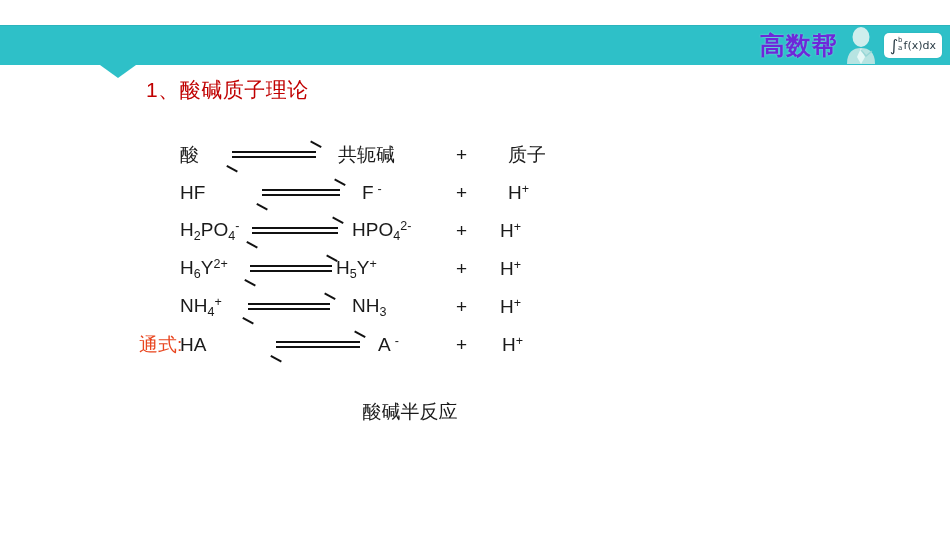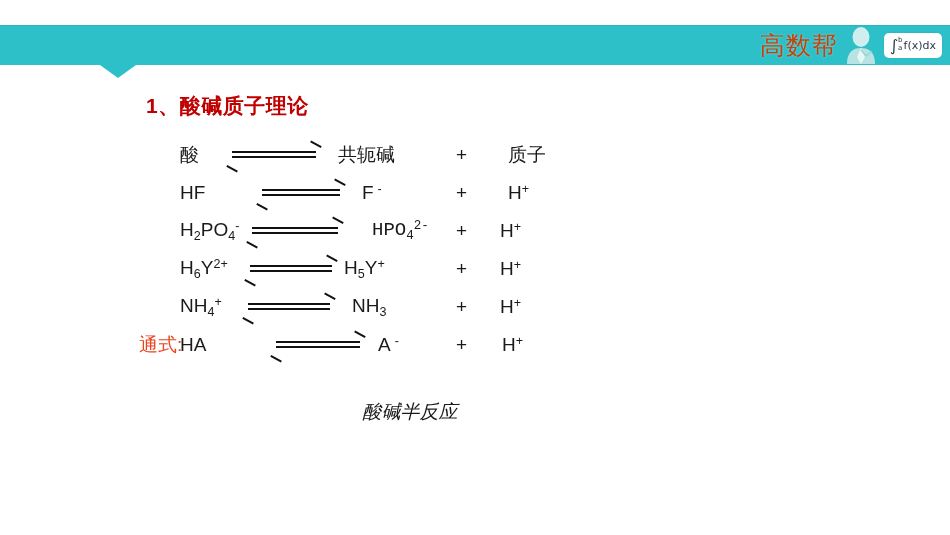--- a/index.html
+++ b/index.html
@@ -43,22 +43,22 @@
     right: 8px;
     top: 25px;
     height: 40px;
     display: flex;
     align-items: center;
     gap: 6px;
   }
   #logo-wordmark {
     font-family: "DejaVu Sans", "Liberation Sans", sans-serif;
     font-size: 25px;
-    font-weight: 400;
-    color: #c2410c;
+    font-weight: 700;
+    color: #6d28d9;
     letter-spacing: 1px;
     line-height: 1;
     text-shadow: 0 0 2px rgba(255,255,255,0.45);
     white-space: nowrap;
   }
   #logo-figure {
     position: relative;
     width: 34px;
     height: 38px;
     flex: 0 0 auto;
@@ -88,23 +88,23 @@
     vertical-align: -1px;
     line-height: 1.05;
     text-align: left;
     margin-right: 1px;
   }
 
   
   #page-title {
     position: absolute;
     left: 146px;
-    top: 92px;
+    top: 76px;
     font-size: 21px;
-    font-weight: 700;
+    font-weight: 400;
     color: #c00000;
     letter-spacing: 0.5px;
     white-space: nowrap;
   }
 
   
   #equations {
     position: absolute;
     left: 0;
     top: 136px;
@@ -199,21 +199,20 @@
 
   
   #caption {
     position: absolute;
     left: 0;
     top: 399px;
     width: 950px;
     text-align: center;
     font-size: 19px;
     color: #1a1a1a;
-    font-style: italic;
   }
   #caption-text {
     display: inline-block;
     margin-left: -130px;
   }
 </style>
 </head>
 <body>
 
 <div id="header-band"></div>
@@ -264,33 +263,33 @@
       <span class="eq-product" style="left: 508px;">H<sup>+</sup></span>
     </div>
     <div class="eq-row">
       <span class="eq-left">H<sub>2</sub>PO<sub>4</sub><sup>-</sup></span>
       <span class="eq-arrow harpoons" style="left: 252px; width: 86px;">
         <span class="bar top"></span>
         <span class="bar bot"></span>
         <span class="head-r"></span>
         <span class="head-l"></span>
       </span>
-      <span class="eq-right" style="left: 372px; font-family: Liberation Mono, monospace;">HPO<sub>4</sub><sup>2-</sup></span>
+      <span class="eq-right" style="left: 352px;">HPO<sub>4</sub><sup>2-</sup></span>
       <span class="eq-plus">+</span>
       <span class="eq-product" style="left: 500px;">H<sup>+</sup></span>
     </div>
     <div class="eq-row">
       <span class="eq-left">H<sub>6</sub>Y<sup>2+</sup></span>
       <span class="eq-arrow harpoons" style="left: 250px; width: 82px;">
         <span class="bar top"></span>
         <span class="bar bot"></span>
         <span class="head-r"></span>
         <span class="head-l"></span>
       </span>
-      <span class="eq-right" style="left: 344px;">H<sub>5</sub>Y<sup>+</sup></span>
+      <span class="eq-right" style="left: 336px;">H<sub>5</sub>Y<sup>+</sup></span>
       <span class="eq-plus">+</span>
       <span class="eq-product" style="left: 500px;">H<sup>+</sup></span>
     </div>
     <div class="eq-row">
       <span class="eq-left">NH<sub>4</sub><sup>+</sup></span>
       <span class="eq-arrow harpoons" style="left: 248px; width: 82px;">
         <span class="bar top"></span>
         <span class="bar bot"></span>
         <span class="head-r"></span>
         <span class="head-l"></span>

